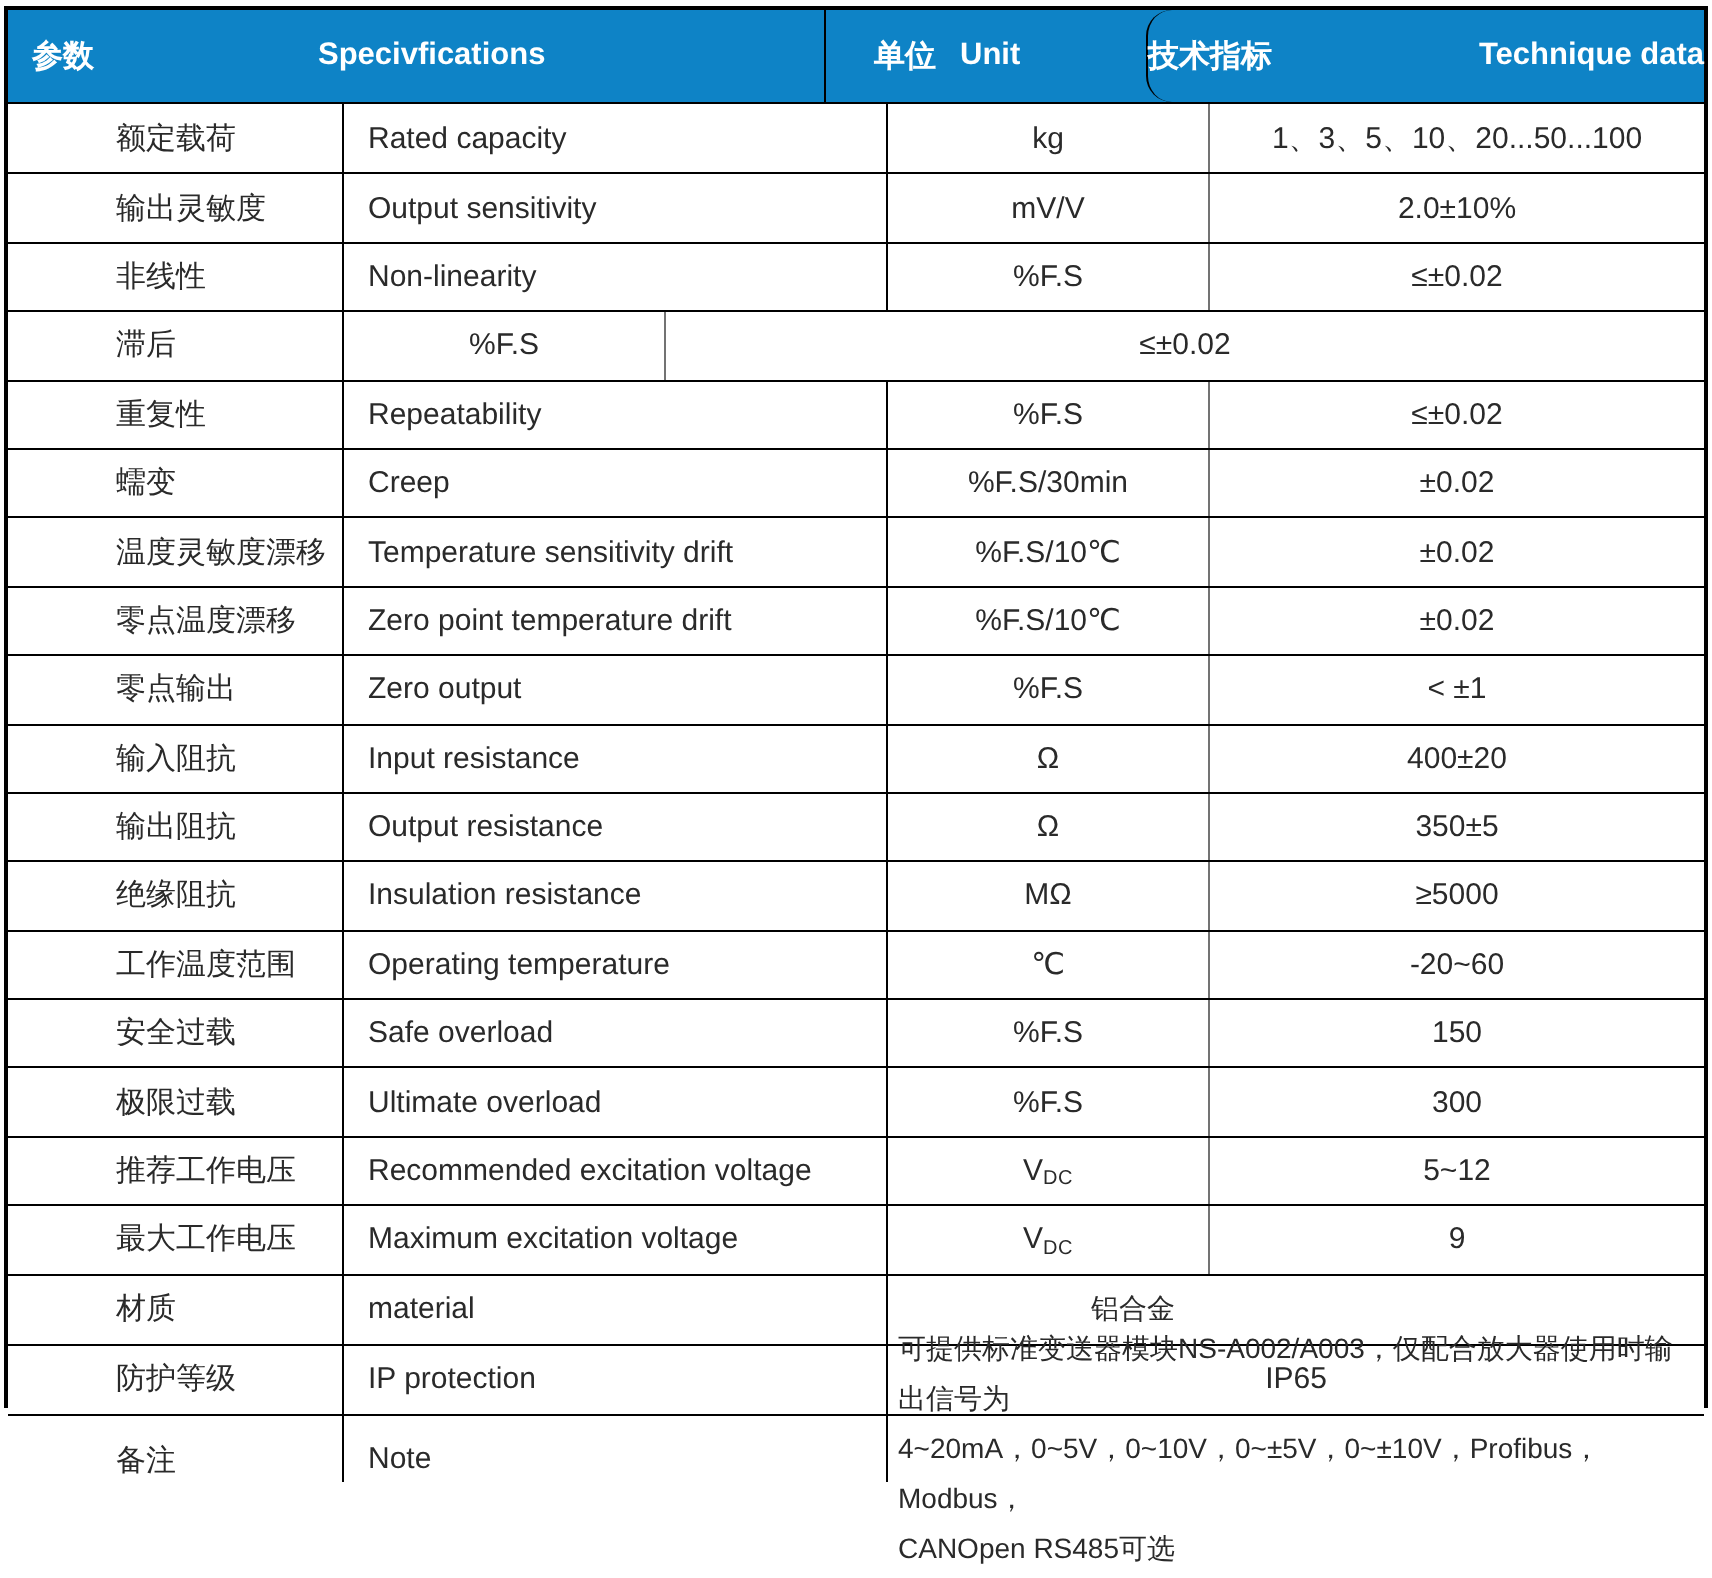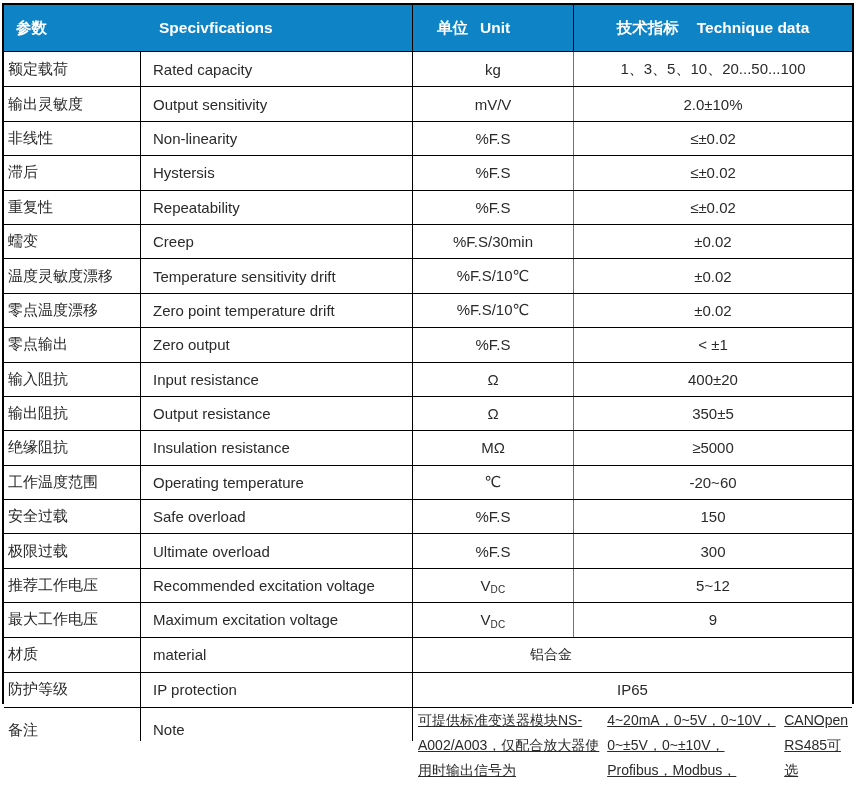--- a/index.html
+++ b/index.html
@@ -19,41 +19,41 @@
     font-size:15.5px;display:flex;box-sizing:border-box;border-bottom:1px solid #000;
   }
   .hc{display:flex;align-items:center;box-sizing:border-box;}
   .col1{width:136px;flex:none;}
   .col2{width:272px;flex:none;}
   .col3{width:161px;flex:none;}
   .col4{flex:1;}
   .h1{padding-left:12px;}
   .h2{padding-left:19px;}
   .h3{border-left:1px solid #000;padding-left:24px;gap:12px;}
-  .h4{border-left:1px solid #000;justify-content:center;gap:18px;}
+  .h4{border-left:1px solid #000;justify-content:space-between;gap:18px;border-radius:13px;}
   
   .r{flex:none;display:flex;height:34.4px;box-sizing:border-box;font-size:15px;background:#fff;}
   .r + .r{border-top:1px solid #000;}
   .c{display:flex;align-items:center;box-sizing:border-box;}
-  .c1{width:136px;padding-left:4px;}
+  .c1{width:136px;padding-left:23px;margin-left:31px;}
   .c2{width:272px;border-left:1px solid #000;padding-left:12px;}
   .c3{width:161px;border-left:1px solid #000;justify-content:center;}
   .c4{flex:1;border-left:1px solid #737373;justify-content:center;}
   .cm{flex:1;border-left:1px solid #000;justify-content:center;}
   .unit-sub{font-size:10px;align-self:flex-end;margin-bottom:7px;letter-spacing:.3px;text-align:center;}
   
   .mrow35{height:35px;}
   .mat{gap:58px;}
   .mat .zh{font-size:14px;}
   .mat .en{font-size:15px;margin-top:48px;}
   .noterow{flex:1;}
   .top{align-items:flex-start;padding-top:13px;}
   .note{
-    flex-direction:row;align-items:flex-start;
-    padding-left:5px;padding-right:4px;font-size:14px;line-height:25px;text-decoration:underline;
+    flex-direction:column;align-items:flex-start;
+    padding-left:5px;padding-right:4px;font-size:14px;line-height:25px;
   }
 </style>
 </head>
 <body>
 
 <div class="spec-table">
 
   <div class="thead">
     <div class="hc col1 h1">参数</div>
     <div class="hc col2 h2">Specivfications</div>
@@ -89,21 +89,20 @@
     <div class="c c1">非线性</div>
     <div class="c c2">Non-linearity</div>
     <div class="c c3">
         <span class="unit-text">%F.S</span>
       </div>
     <div class="c c4">≤±0.02</div>
   </div>
 
   <div class="r">
     <div class="c c1">滞后</div>
-    <div class="c c2">Hystersis</div>
     <div class="c c3">
         <span class="unit-text">%F.S</span>
       </div>
     <div class="c c4">≤±0.02</div>
   </div>
 
   <div class="r">
     <div class="c c1">重复性</div>
     <div class="c c2">Repeatability</div>
     <div class="c c3">

